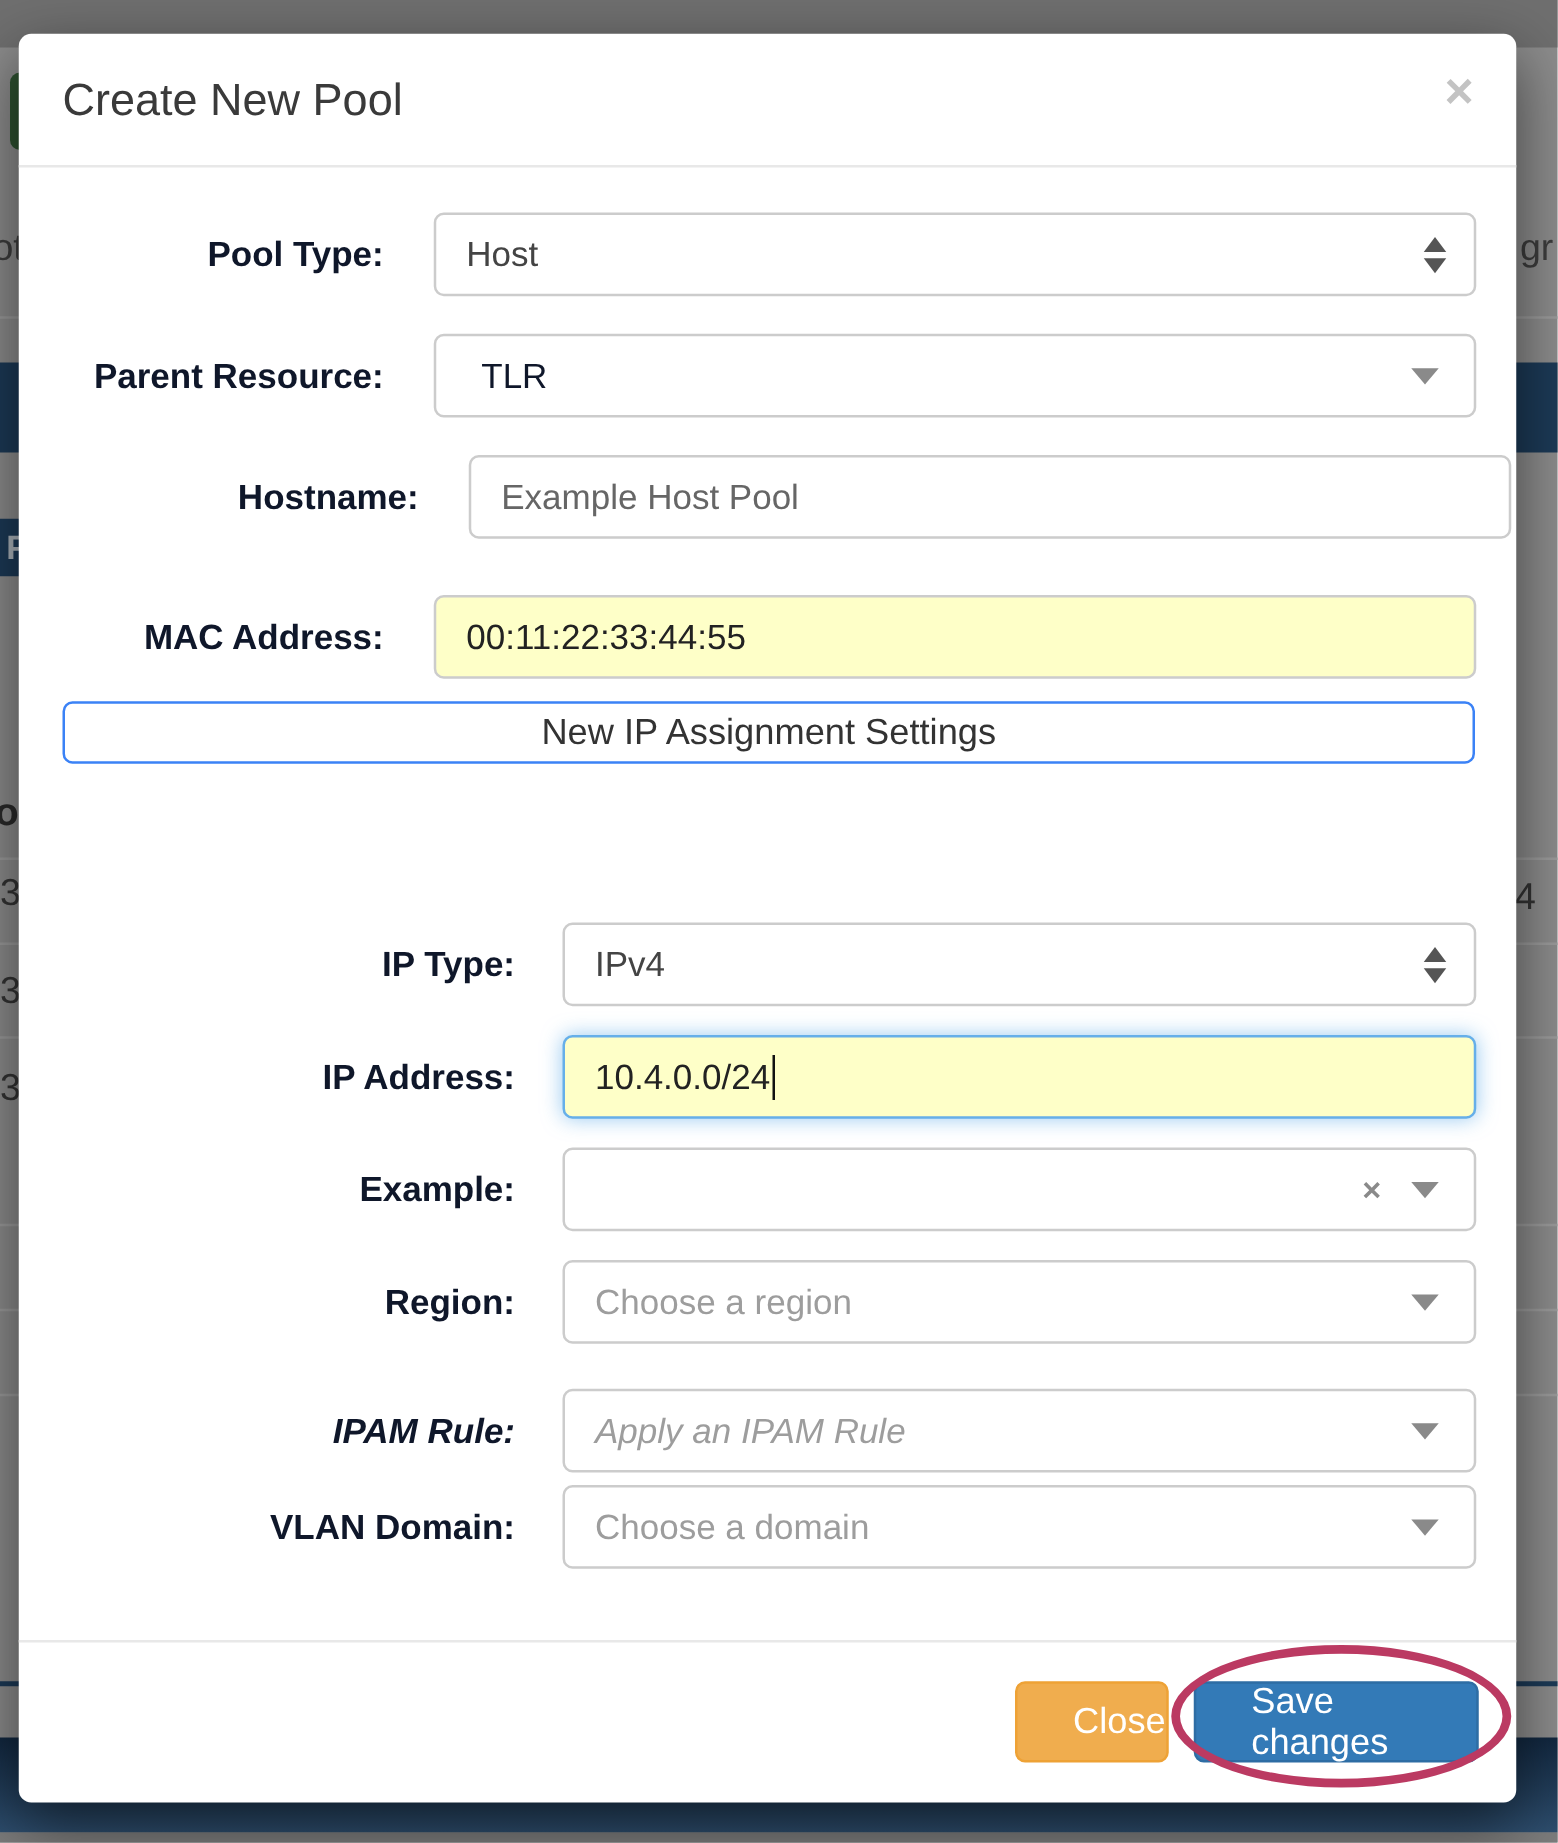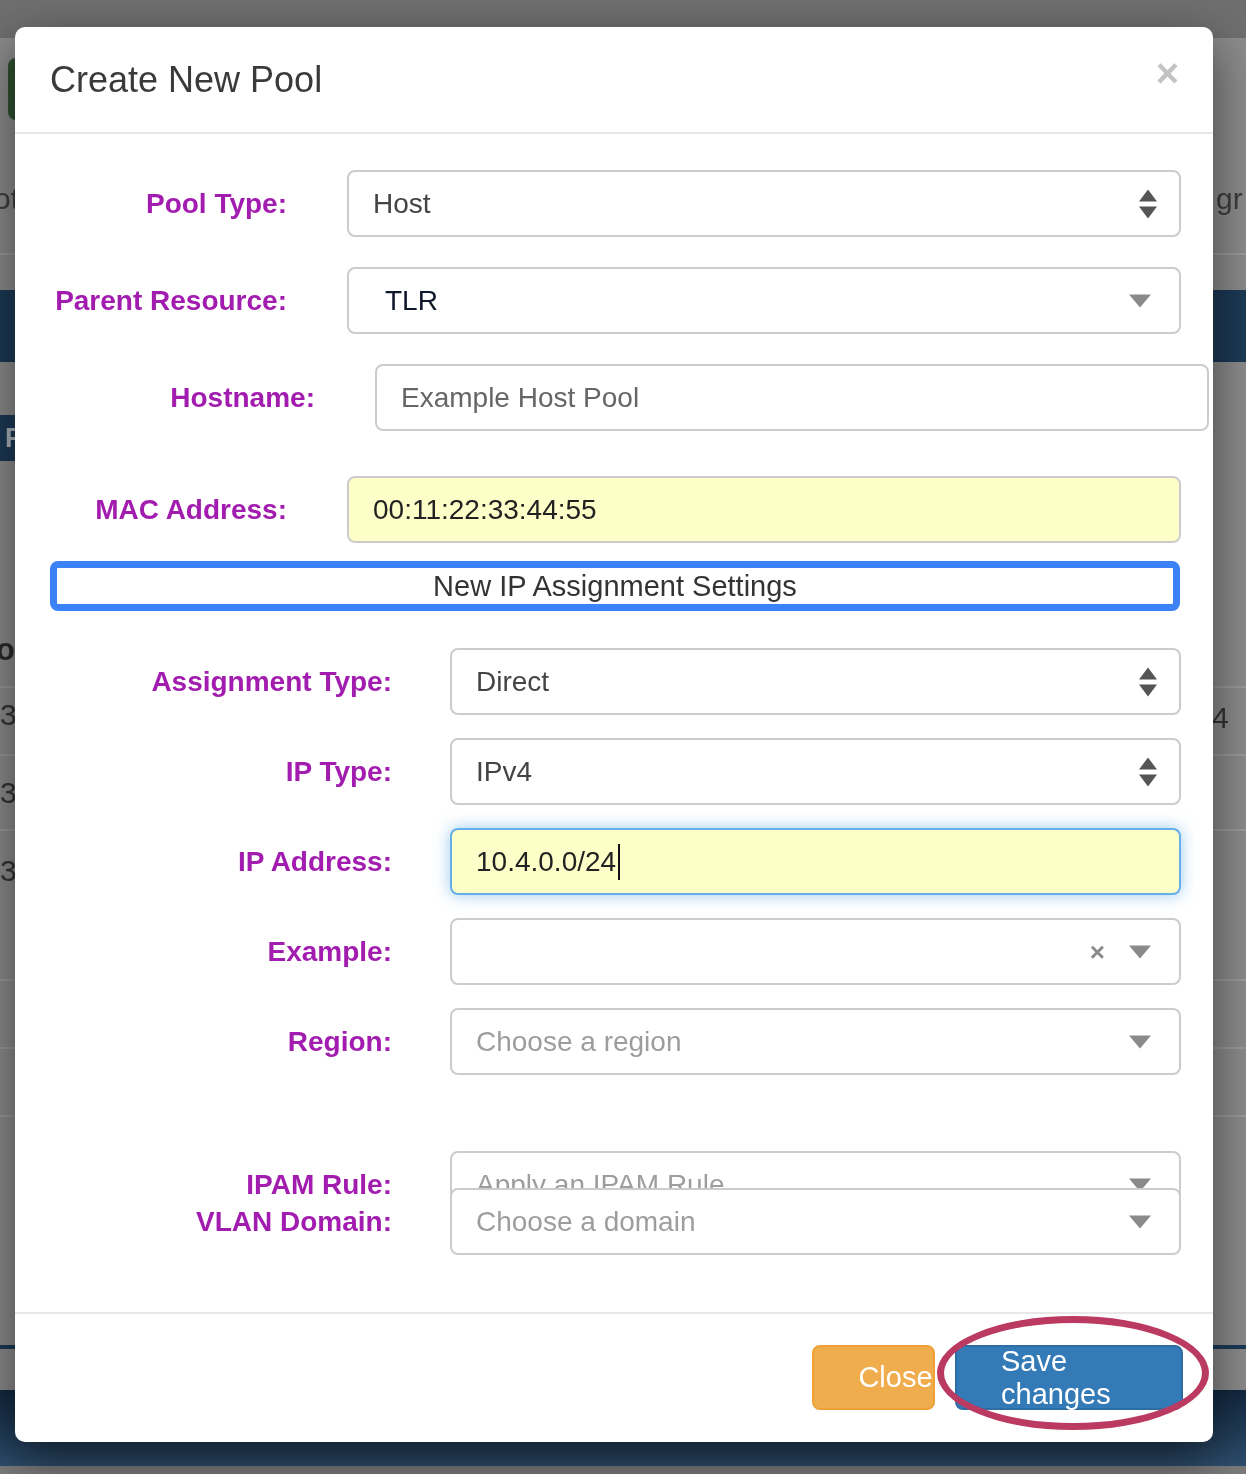--- a/index.html
+++ b/index.html
@@ -32,21 +32,21 @@
     background:#fff;border-radius:10px;box-shadow:0 18px 50px rgba(0,0,0,.55);
   }
   .modal-header{position:absolute;left:0;top:0;right:0;height:105px;
     border-bottom:2px solid #e8e8e8;}
   .modal-title{position:absolute;left:35px;top:32px;font-size:36px;color:#3a3a3a;}
   .close-x{position:absolute;right:34px;top:26px;font-size:40px;font-weight:bold;
     color:#c3c3c3;cursor:pointer;line-height:40px;}
 
   .form-row{position:absolute;left:0;width:100%;height:67px;}
   .flabel{position:absolute;top:0;height:67px;display:flex;align-items:center;
-    justify-content:flex-end;font-size:28px;font-weight:bold;color:#a21caf;}
+    justify-content:flex-end;font-size:28px;font-weight:bold;color:#0f172a;padding-left:20px;}
   .flabel.outer{left:0;width:272px;}
   .flabel.inner{left:0;width:377px;}
   .field{position:absolute;top:0;height:67px;border:2px solid #ccc;border-radius:8px;
     background:#fff;box-sizing:border-box;display:flex;align-items:center;
     padding:1px 24px;font-size:28px;color:#444;}
   .field.outer{left:332px;width:834px;}
   .field.inner{left:435px;width:731px;}
   .field.yellow{background:#feffc8;color:#1d1d1d;}
   .field.focus{border-color:#66afe9;box-shadow:0 0 16px rgba(102,175,233,.65);}
   .val-dark{color:#222;}
@@ -64,38 +64,38 @@
     border-right:9px solid transparent;border-top:12px solid #555;}
   
   .caret{position:absolute;right:28px;top:50%;transform:translateY(-50%);
     width:0;height:0;border-left:11px solid transparent;
     border-right:11px solid transparent;border-top:13px solid #8a8a8a;}
   .clear-x{position:absolute;right:74px;top:50%;transform:translateY(-50%);
     color:#8a8a8a;font-size:26px;font-weight:bold;line-height:26px;cursor:pointer;}
   .text-cursor{display:inline-block;width:2px;height:36px;background:#111;margin-left:2px;}
 
   .panel-head{position:absolute;left:35px;top:534px;width:1130px;height:50px;
-    border:7px solid #3b82f6;border-radius:8px;background:#fff;box-sizing:border-box;
+    border:2px solid #3b82f6;border-radius:8px;background:#fff;box-sizing:border-box;
     display:flex;align-items:center;justify-content:center;font-size:29px;color:#333;}
 
   .modal-footer{position:absolute;left:0;right:0;top:1285px;bottom:0;
     border-top:2px solid #e8e8e8;}
   .btn{position:absolute;top:31px;height:65px;border:2px solid transparent;
     border-radius:8px;color:#fff;font-size:29px;display:flex;align-items:center;
     justify-content:center;cursor:pointer;box-sizing:border-box;
     font-family:"Liberation Sans","DejaVu Sans",sans-serif;padding-left:44px;}
   .btn-close{left:797px;width:123px;background:#f0ad4e;border-color:#eea236;}
   .btn-save{left:940px;width:228px;background:#337ab7;border-color:#2e6da4;}
   .annot-ellipse{position:absolute;left:922px;top:1289px;width:272px;height:114px;
     border:7px solid #bb3a62;border-radius:50%;pointer-events:none;box-sizing:border-box;}
 
   
   .r-pool{top:143px;} .r-parent{top:240px;} .r-host{top:337px;margin-left:28px;} .r-mac{top:449px;text-align:right;}
   .r-at{top:621px;} .r-ipt{top:711px;} .r-ipa{top:801px;} .r-res{top:891px;}
-  .r-reg{top:981px;} .r-ipam{top:1124px;} .r-vlan{top:1161px;}
+  .r-reg{top:981px;} .r-ipam{top:1084px;font-style:italic;} .r-vlan{top:1161px;}
 </style>
 </head>
 <body>
 
 <div class="bd bd-topbar"></div>
 <div class="bd bd-green-btn"></div>
 <div class="bd bd-text bd-text-left">ot</div>
 <div class="bd bd-text bd-text-right">gr</div>
 <div class="bd bd-line" style="top:253px"></div>
 <div class="bd bd-navy-band"></div>
@@ -150,30 +150,20 @@
 
   <div class="form-row r-mac">
     <div class="flabel outer">MAC Address:</div>
     <div class="field outer yellow">
       <span class="val-dark">00:11:22:33:44:55</span>
     </div>
   </div>
 
   <div class="panel-head">New IP Assignment Settings</div>
 
-  <div class="form-row r-at">
-    <div class="flabel inner">Assignment Type:</div>
-    <div class="field inner">
-      <span>Direct</span>
-      <span class="spinner">
-          <span class="up"></span>
-          <span class="down"></span>
-        </span>
-    </div>
-  </div>
 
   <div class="form-row r-ipt">
     <div class="flabel inner">IP Type:</div>
     <div class="field inner">
       <span>IPv4</span>
       <span class="spinner">
           <span class="up"></span>
           <span class="down"></span>
         </span>
     </div>

